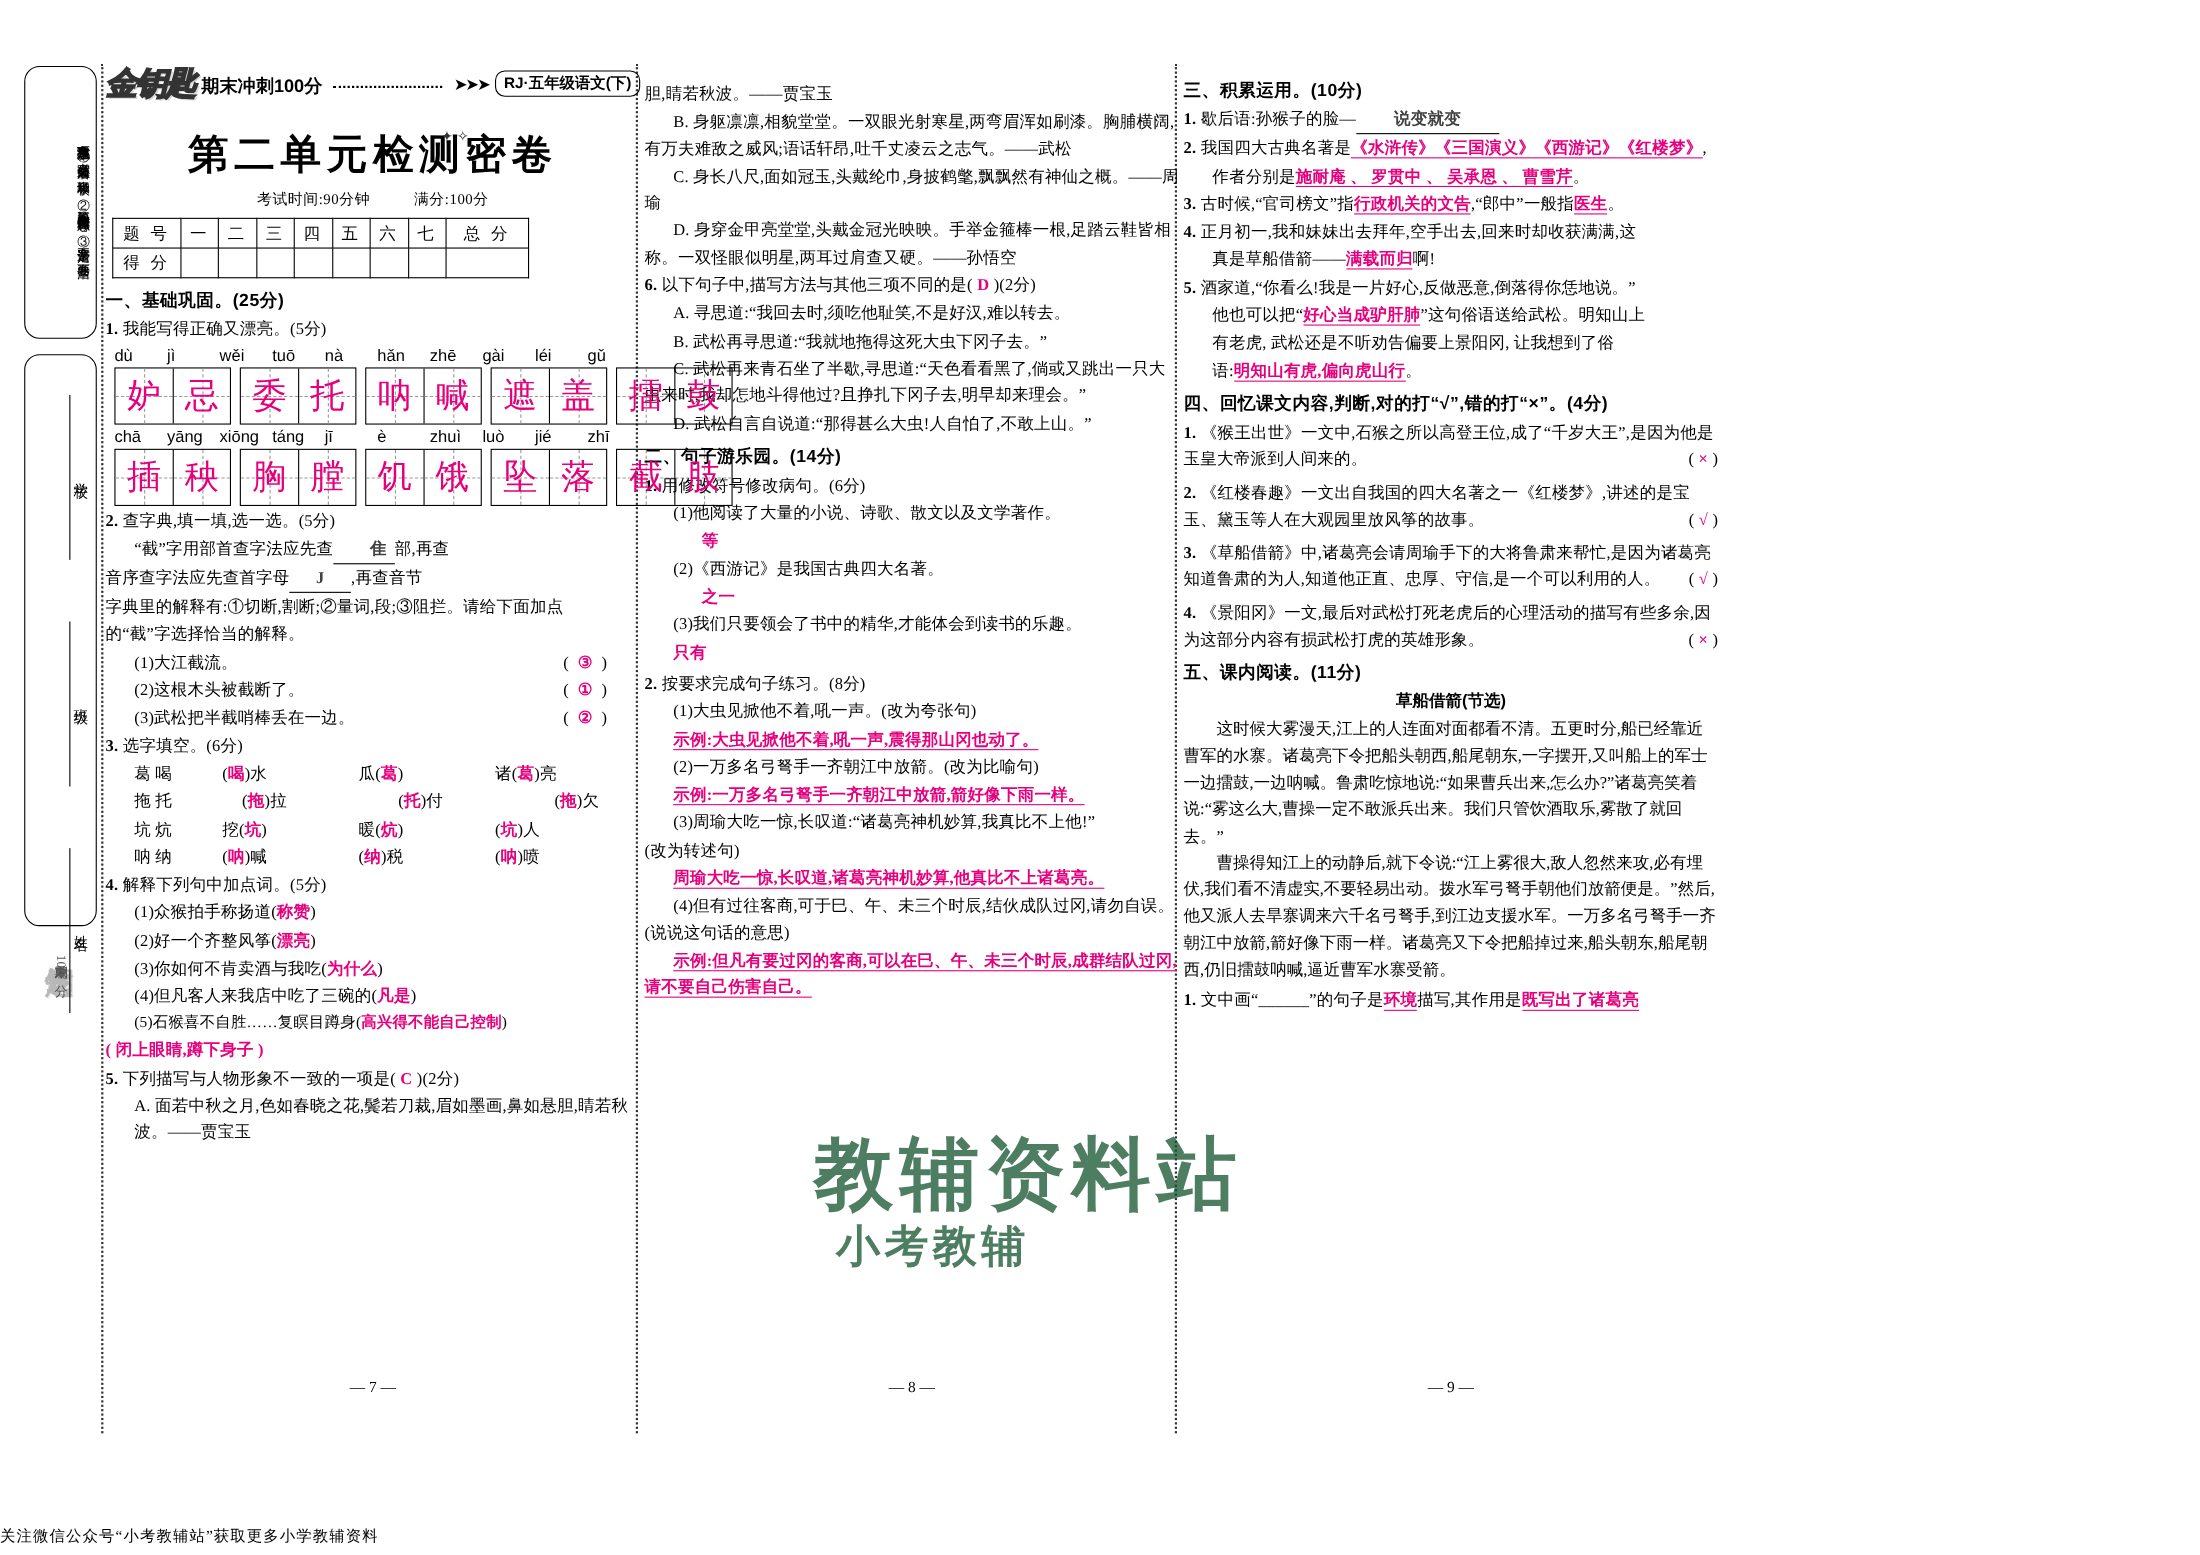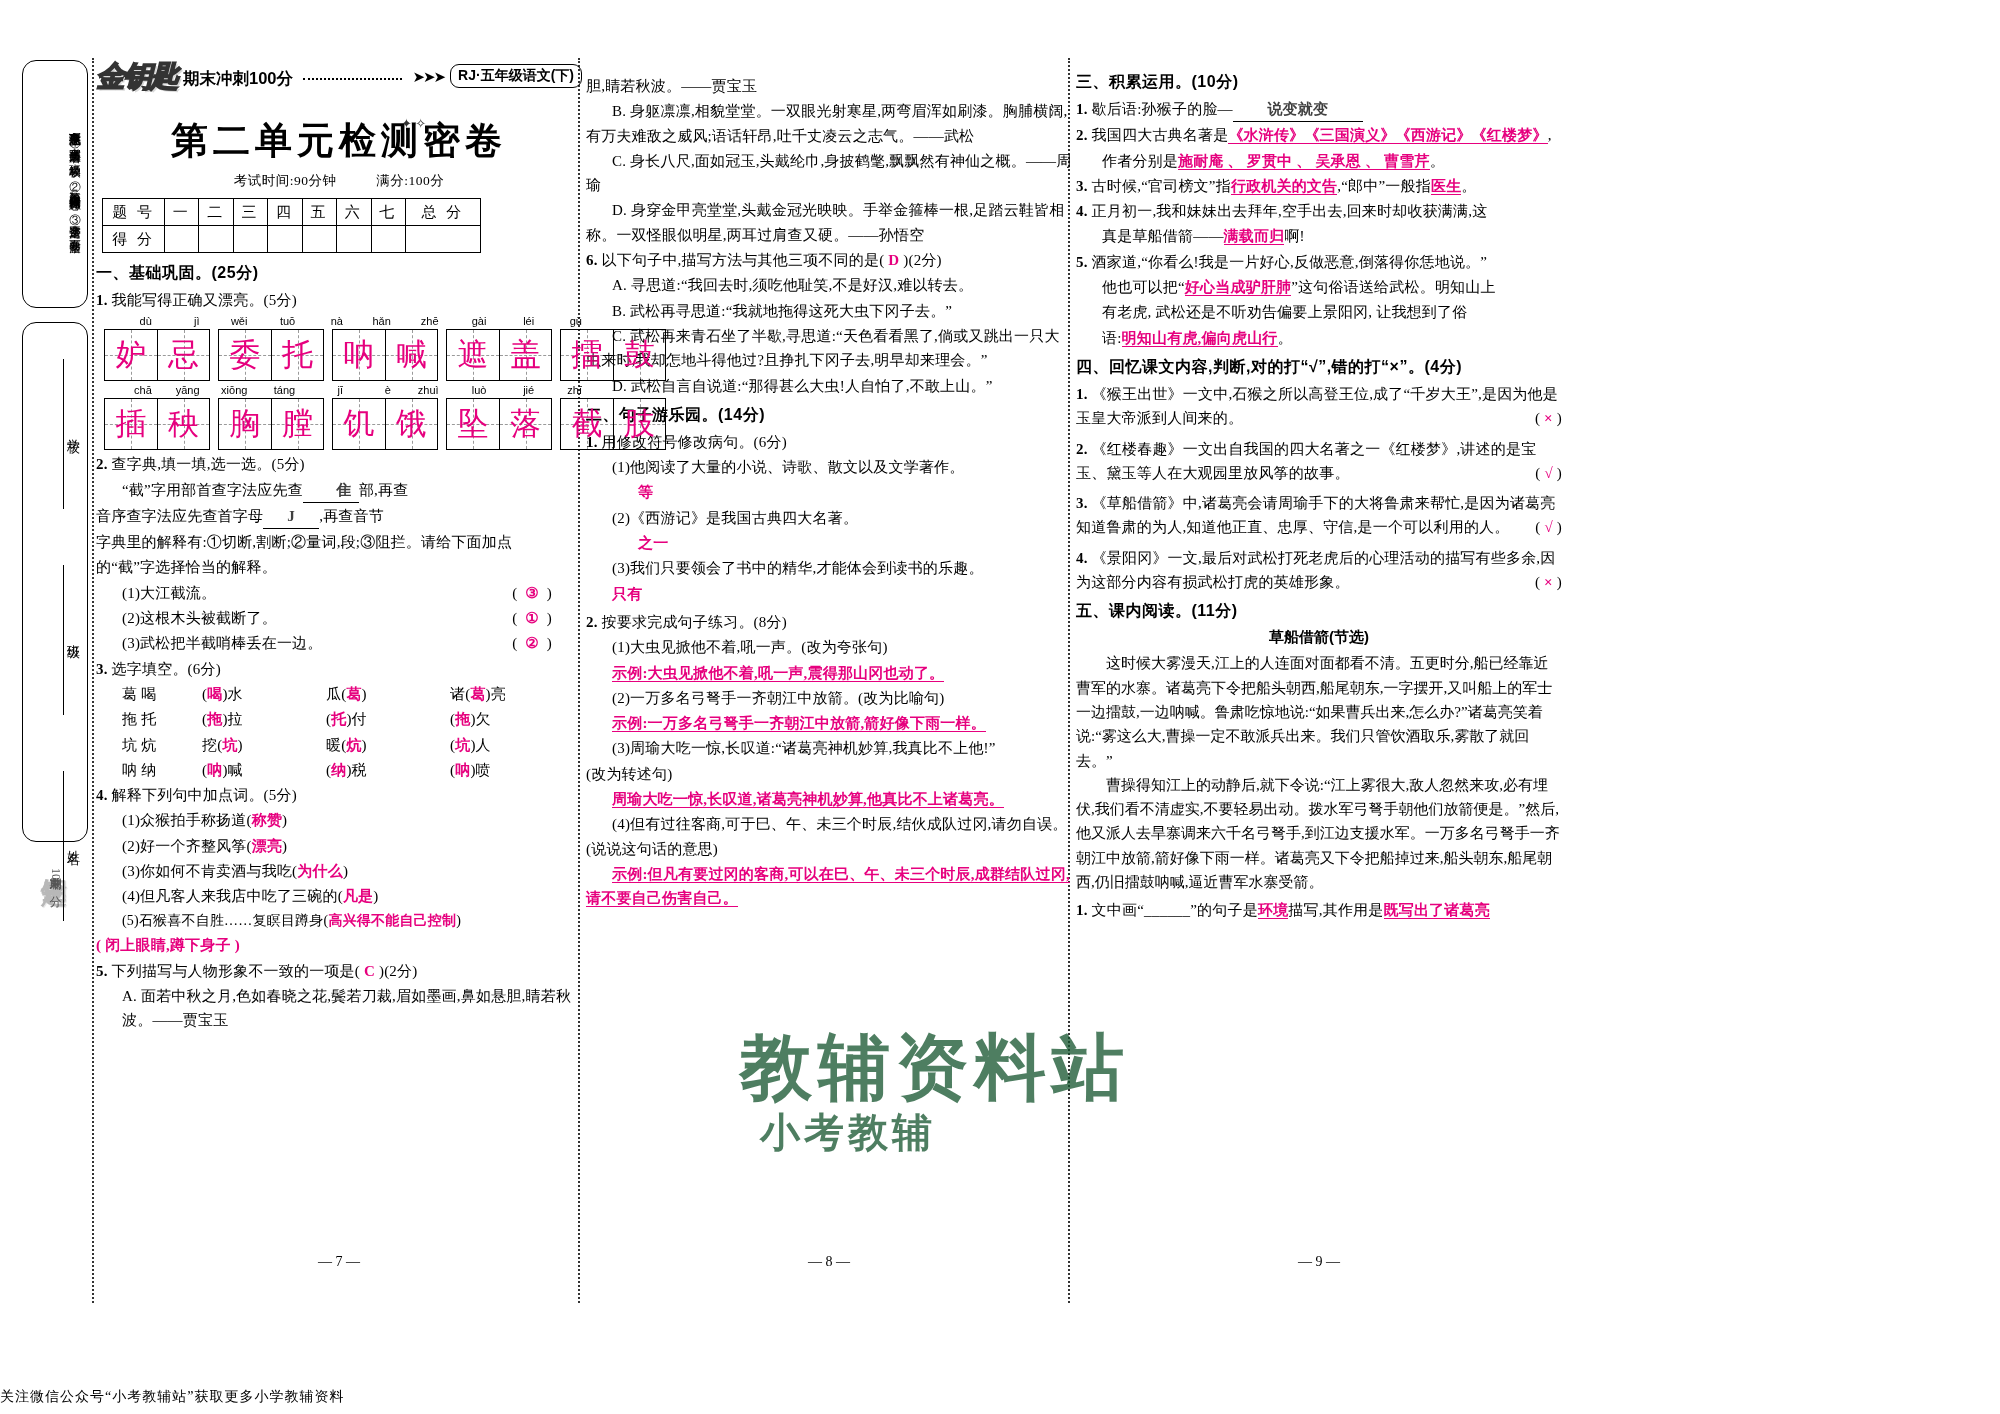--- a/index.html
+++ b/index.html
@@ -97,21 +97,21 @@
   .ind3 { padding-left:52px; }
   .ans { color:#e6007e; font-weight:bold; }
   .ansl { color:#404040; font-weight:bold; border-bottom:1.3px solid #000;
           display:inline-block; min-width:56px; text-align:center; }
   .redu { color:#e6007e; font-weight:bold; border-bottom:1.5px solid #e6007e; }
 
   
   .gridrow { display:flex; align-items:flex-end; gap:8px; margin:2px 0 2px 8px; }
   .pyrow { display:flex; margin:3px 0 1px 8px; }
   .pyg { display:flex; width:106px; }
-  .pyg span { flex:1; text-align:right; font-size:11px;
+  .pyg span { flex:1; text-align:left; font-size:15px;
      font-family:"Liberation Sans", sans-serif; }
   .tz { display:flex; border:1.6px solid #000; }
   .tzc { width:52px; height:50px; position:relative; display:flex;
      align-items:center; justify-content:center; }
   .tzc + .tzc { border-left:1px solid #000; }
   .tzc::before { content:""; position:absolute; left:50%; top:0; bottom:0;
      border-left:1px dashed #9a9a9a; }
   .tzg { position:absolute; left:0; right:0; top:50%;
      border-top:1px dashed #9a9a9a; }
   .tzch { color:#e6007e; font-size:31px; font-family:"Liberation Serif", serif;
@@ -397,21 +397,21 @@
     <div class="q">
       <span class="qn">3.</span>
       <span>选字填空。(6分)</span>
     </div>
     <div class="q ind2" style="display:flex;gap:6px">
       <span style="width:74px">葛 喝</span>
       <span style="width:118px"><span>(</span><span class="ans">喝</span><span>)水</span></span>
       <span style="width:118px"><span>瓜(</span><span class="ans">葛</span><span>)</span></span>
       <span><span>诸(</span><span class="ans">葛</span><span>)亮</span></span>
     </div>
-    <div class="q ind2" style="display:flex;gap:6px">
+    <div class="q ind2" style="display:flex;gap:24px">
       <span style="width:74px">拖 托</span>
       <span style="width:118px"><span>(</span><span class="ans">拖</span><span>)拉</span></span>
       <span style="width:118px"><span>(</span><span class="ans">托</span><span>)付</span></span>
       <span><span>(</span><span class="ans">拖</span><span>)欠</span></span>
     </div>
     <div class="q ind2" style="display:flex;gap:6px">
       <span style="width:74px">坑 炕</span>
       <span style="width:118px"><span>挖(</span><span class="ans">坑</span><span>)</span></span>
       <span style="width:118px"><span>暖(</span><span class="ans">炕</span><span>)</span></span>
       <span><span>(</span><span class="ans">坑</span><span>)人</span></span>

